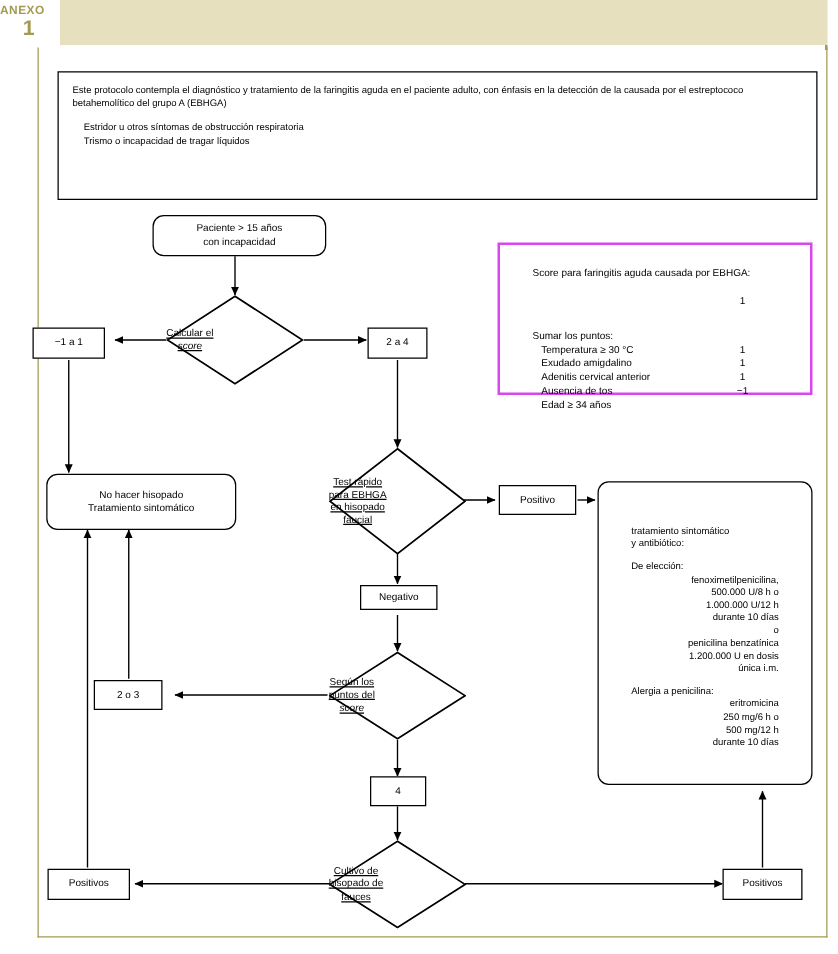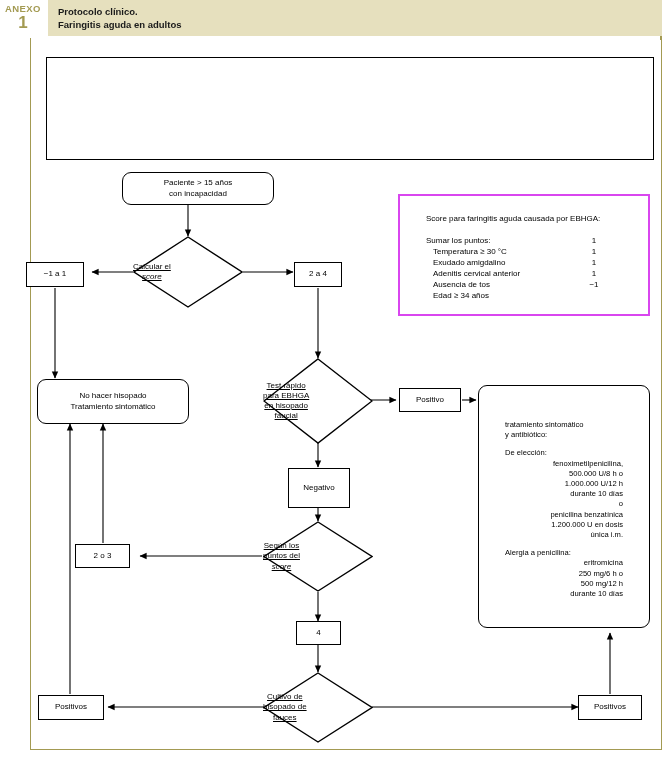--- a/index.html
+++ b/index.html
@@ -4,21 +4,21 @@
 <style>
   html,body{margin:0;padding:0;background:#ffffff;}
   body{
     width:670px;height:763px;position:relative;overflow:hidden;
     font-family:"Liberation Sans","DejaVu Sans",sans-serif;
     color:#000;
   }
   
   #anexo-header{position:absolute;left:0;top:0;width:670px;height:36px;}
   #anexo-band{position:absolute;left:48px;top:0;width:614px;height:36px;background:#e6e0be;}
-  #anexo-label{position:absolute;left:0;top:3px;width:46px;text-align:center;
+  #anexo-label{position:absolute;left:0;top:3px;width:46px;text-align:left;
     color:#a39a52;font-weight:bold;font-size:9.5px;letter-spacing:.4px;line-height:11px;}
   #anexo-number{position:absolute;left:0;top:14px;width:46px;text-align:center;
     color:#a39a52;font-weight:bold;font-size:17px;line-height:18px;}
   #anexo-title{position:absolute;left:58px;top:6px;font-weight:bold;font-size:9.5px;
     line-height:12.5px;color:#1a1a1a;}
   
   #page-frame{position:absolute;left:30px;top:38px;width:632px;height:712px;
     border-left:1.5px solid #a39a52;border-bottom:1.5px solid #a39a52;
     border-right:1.5px solid #a39a52;box-sizing:border-box;}
   #frame-right-top{position:absolute;left:660px;top:36px;width:1.5px;height:4px;background:#a39a52;}
@@ -39,49 +39,48 @@
     display:flex;align-items:center;text-align:center;
     font-size:8px;line-height:10.2px;text-decoration:underline;}
   
   #score-panel{position:absolute;box-sizing:border-box;border:2px solid #d946ef;background:#fff;
     font-size:8px;line-height:11px;}
   #score-title{position:absolute;left:26px;top:17px;font-size:8px;}
   #score-rows{position:absolute;left:26px;top:39px;width:185px;}
   .score-row{display:flex;justify-content:space-between;font-size:8px;line-height:11px;}
   .score-row .lbl{white-space:nowrap;}
   .score-row .val{width:34px;text-align:center;}
-  .score-head{font-size:8px;line-height:11px;}
+  .score-head{font-size:8px;line-height:11px;margin-top:28px;}
   .score-ind{padding-left:7px;}
   
   #treat-panel{position:absolute;box-sizing:border-box;border:1px solid #000;background:#fff;
     border-radius:9px;}
   #treat-text{position:absolute;left:26px;top:34px;width:118px;font-size:7.6px;line-height:10.2px;}
   #treat-text .c{text-align:right;}
   #treat-text .l{text-align:left;}
   #treat-text .gap{height:8px;}
   .it{font-style:italic;}
   svg.lines{position:absolute;left:0;top:0;width:670px;height:763px;pointer-events:none;}
 </style>
 </head>
 <body>
 
 <div id="anexo-header">
   <div id="anexo-band"></div>
   <div id="anexo-label">ANEXO</div>
   <div id="anexo-number">1</div>
-  <div id="anexo-title">
-    <div>Protocolo clínico.</div>
-    <div>Faringitis aguda en adultos</div>
-  </div>
 </div>
 <div id="frame-right-top"></div>
 <div id="page-frame"></div>
 
 <div class="intro" style="left:46px;top:57px;width:608px;height:103px;">
+  <p>Este protocolo contempla el diagnóstico y tratamiento de la faringitis aguda en el paciente adulto, con énfasis en la detección de la causada por el estreptococo betahemolítico del grupo A (EBHGA)</p>
   <div class="spacer"></div>
+  <p class="indent">Estridor u otros síntomas de obstrucción respiratoria</p>
+  <p class="indent">Trismo o incapacidad de tragar líquidos</p>
 </div>
 
 <div id="score-panel" style="left:398px;top:194px;width:252px;height:122px;">
   <div id="score-title">Score para faringitis aguda causada por EBHGA:</div>
   <div id="score-rows">
     <div class="score-row">
       <span class="lbl score-head">Sumar los puntos:</span>
       <span class="val">1</span>
     </div>
     <div class="score-row">
@@ -167,21 +166,21 @@
     <line x1="264" y1="707" x2="108" y2="707" marker-end="url(#ar)"></line>
 
     <line x1="372" y1="707" x2="578" y2="707" marker-end="url(#ar)"></line>
 
     <path d="M70,694 L70,424" marker-end="url(#ar)"></path>
 
     <path d="M610,694 L610,633" marker-end="url(#ar)"></path>
   </g>
 </svg>
 
-<div class="box rounded" style="left:122px;top:172px;width:152px;height:33px;">
+<div class="box rounded" style="left:122px;top:172px;width:139px;height:33px;">
   <div>
     <div>Paciente &gt; 15 años</div>
     <div>con incapacidad</div>
   </div>
 </div>
 
 <div class="diamond" style="left:133px;top:236px;width:110px;height:72px;">
   <svg class="dshape" viewBox="0 0 110 72" preserveAspectRatio="none">
     <polygon points="55,1 109,36 55,71 1,36" fill="#fff" stroke="#000" stroke-width="1.4"></polygon>
   </svg>
@@ -213,21 +212,21 @@
       <div>Test rápido</div>
       <div>para EBHGA</div>
       <div>en hisopado</div>
       <div>faucial</div>
     </div>
   </div>
 </div>
 
 <div class="box" style="left:399px;top:388px;width:62px;height:24px;text-align:center;">Positivo</div>
 
-<div class="box" style="left:288px;top:468px;width:62px;height:40px;">Negativo</div>
+<div class="box" style="left:288px;top:468px;width:62px;height:20px;">Negativo</div>
 
 <div class="diamond" style="left:263px;top:521px;width:110px;height:71px;">
   <svg class="dshape" viewBox="0 0 110 71" preserveAspectRatio="none">
     <polygon points="55,1 109,35.5 55,70 1,35.5" fill="#fff" stroke="#000" stroke-width="1.4"></polygon>
   </svg>
   <div class="dtext">
     <div>
       <div>Según los</div>
       <div>puntos del</div>
       <div class="it">score</div>

